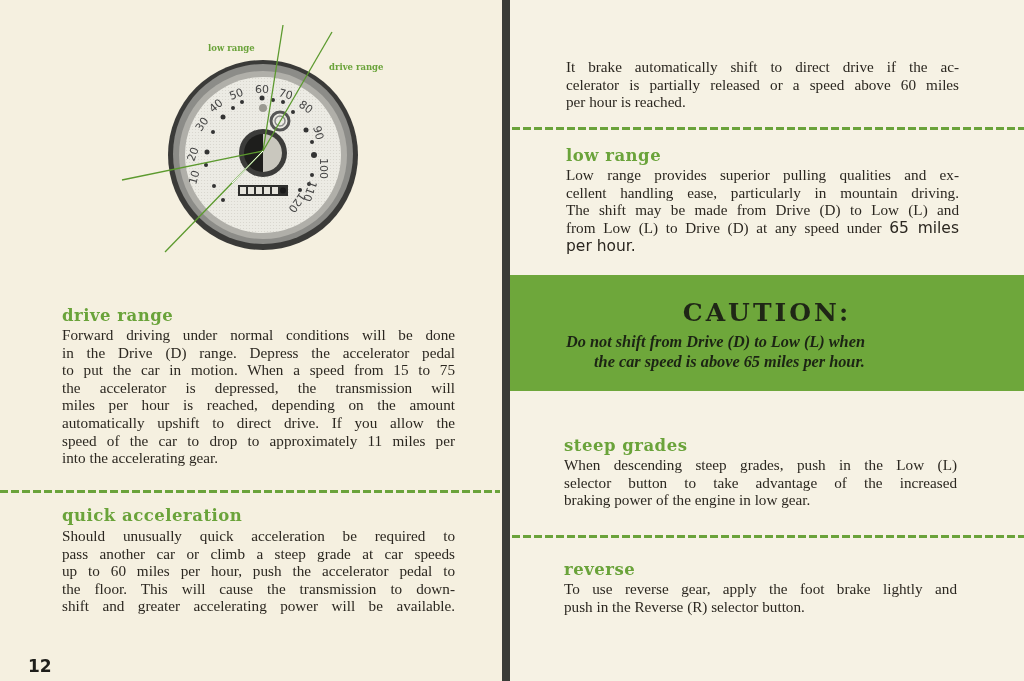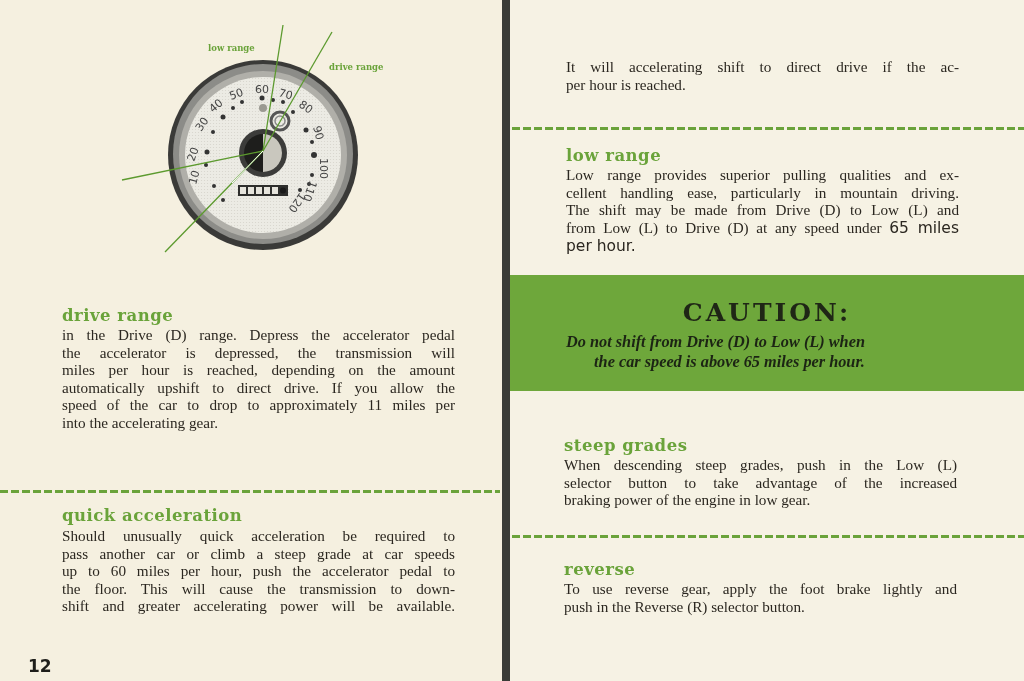--- a/index.html
+++ b/index.html
@@ -161,21 +161,23 @@
       <line x1="55" y1="232" x2="153" y2="131"></line>
     </g>
     <line x1="153" y1="131" x2="122" y2="163" stroke="#fff" stroke-width="1"></line>
   </svg>
 </div>
 <div class="gauge-label" style="left:208px;top:43px;">low range</div>
 <div class="gauge-label" style="left:329px;top:62px;">drive range</div>
 
 <div class="heading" style="left:62px;top:306px;">drive range</div>
 <div class="body-text" style="left:62px;top:326px;width:393px;">
+  <span class="line">Forward driving under normal conditions will be done</span>
   <span class="line">in the Drive (D) range. Depress the accelerator pedal</span>
+  <span class="line">to put the car in motion. When a speed from 15 to 75</span>
   <span class="line">the accelerator is depressed, the transmission will</span>
   <span class="line">miles per hour is reached, depending on the amount</span>
   <span class="line">automatically upshift to direct drive. If you allow the</span>
   <span class="line">speed of the car to drop to approximately 11 miles per</span>
   <span class="line last">into the accelerating gear.</span>
 </div>
 
 <div class="dash-rule" style="left:0;top:490px;width:500px;"></div>
 
 <div class="heading" style="left:62px;top:506px;">quick acceleration</div>
@@ -183,21 +185,22 @@
   <span class="line">Should unusually quick acceleration be required to</span>
   <span class="line">pass another car or climb a steep grade at car speeds</span>
   <span class="line">up to 60 miles per hour, push the accelerator pedal to</span>
   <span class="line">the floor. This will cause the transmission to down-</span>
   <span class="line">shift and greater accelerating power will be available.</span>
 </div>
 
 <div class="page-number">12</div>
 
 <div class="body-text" style="left:566px;top:58px;width:393px;">
-  <span class="line">It will accelerating shift to direct drive if the ac-</span>
+  <span class="line">It brake automatically shift to direct drive if the ac-</span>
+  <span class="line">celerator is partially released or a speed above 60 miles</span>
   <span class="line last">per hour is reached.</span>
 </div>
 
 <div class="dash-rule" style="left:512px;top:127px;width:512px;"></div>
 
 <div class="heading" style="left:566px;top:146px;">low range</div>
 <div class="body-text" style="left:566px;top:166px;width:393px;">
   <span class="line">Low range provides superior pulling qualities and ex-</span>
   <span class="line">cellent handling ease, particularly in mountain driving.</span>
   <span class="line">The shift may be made from Drive (D) to Low (L) and</span>

